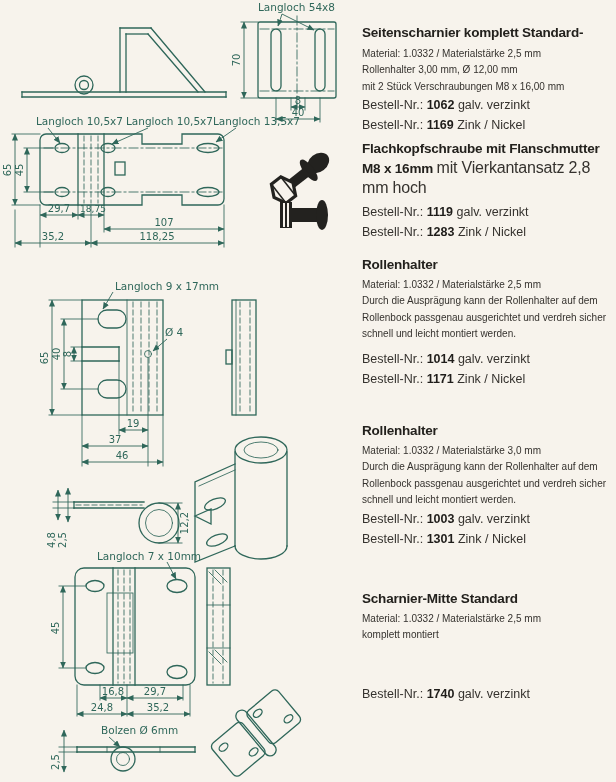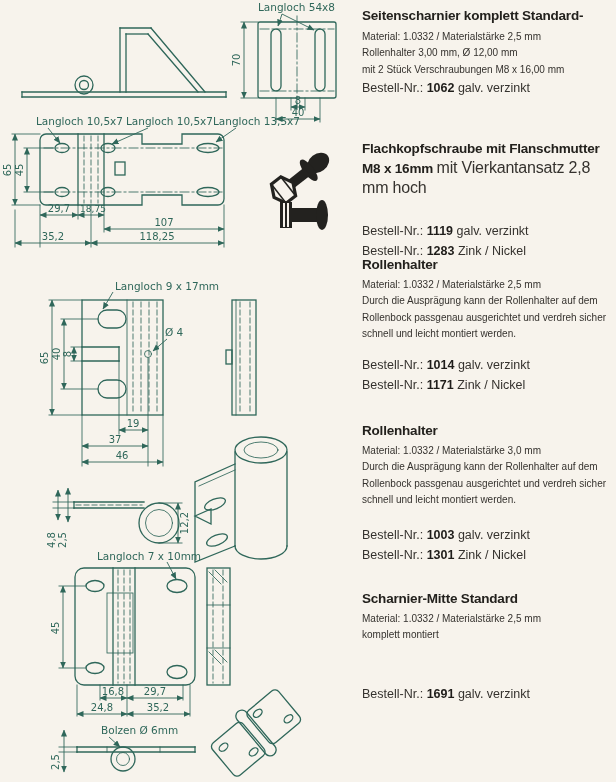--- a/index.html
+++ b/index.html
@@ -321,69 +321,70 @@
       <rect x="12" y="30" width="40" height="42" rx="5"></rect>
       <rect x="60" y="28" width="40" height="42" rx="5"></rect>
       <rect x="50" y="22" width="12" height="56" rx="6"></rect>
       <ellipse cx="22" cy="40" rx="5" ry="3.2"></ellipse>
       <ellipse cx="42" cy="63" rx="5" ry="3.2"></ellipse>
       <ellipse cx="70" cy="36" rx="5" ry="3.2"></ellipse>
       <ellipse cx="90" cy="60" rx="5" ry="3.2"></ellipse>
     </g>
   </svg>
 
-  <div class="prod" style="top:5px">
+  <div class="prod" style="top:22px">
     <h3><span>Seitenscharnier komplett Standard-</span> <span class="sub"></span></h3>
     <div class="desc">
       <div>Material: 1.0332 / Materialstärke 2,5 mm</div>
       <div>Rollenhalter 3,00 mm, Ø 12,00 mm</div>
       <div>mit 2 Stück Verschraubungen M8 x 16,00 mm</div>
     </div>
     <div class="orders" style="margin-top:0">
       <div><span>Bestell-Nr.:</span> <b>1062</b> <span>galv. verzinkt</span></div>
+      <div><span>Bestell-Nr.:</span> <b>1169</b> <span>Zink / Nickel</span></div>
     </div>
   </div>
 
   <div class="prod" style="top:140px">
     <h3><span>Flachkopfschraube mit Flanschmutter M8 x 16mm</span> <span class="sub">mit Vierkantansatz 2,8 mm hoch</span></h3>
     <div class="desc"></div>
-    <div class="orders" style="margin-top:22px">
+    <div class="orders" style="margin-top:3px">
       <div><span>Bestell-Nr.:</span> <b>1119</b> <span>galv. verzinkt</span></div>
       <div><span>Bestell-Nr.:</span> <b>1283</b> <span>Zink / Nickel</span></div>
     </div>
   </div>
 
   <div class="prod" style="top:256px">
     <h3><span>Rollenhalter</span></h3>
     <div class="desc">
       <div>Material: 1.0332 / Materialstärke 2,5 mm</div>
       <div>Durch die Ausprägung kann der Rollenhalter auf dem Rollenbock passgenau  ausgerichtet und  verdreh sicher  schnell und leicht montiert werden.</div>
     </div>
-    <div class="orders" style="margin-top:12px">
+    <div class="orders" style="margin-top:6px">
       <div><span>Bestell-Nr.:</span> <b>1014</b> <span>galv. verzinkt</span></div>
       <div><span>Bestell-Nr.:</span> <b>1171</b> <span>Zink / Nickel</span></div>
     </div>
   </div>
 
   <div class="prod" style="top:422px">
     <h3><span>Rollenhalter</span></h3>
     <div class="desc">
       <div>Material: 1.0332 / Materialstärke 3,0 mm</div>
       <div>Durch die Ausprägung kann der Rollenhalter auf dem Rollenbock passgenau  ausgerichtet und  verdreh sicher  schnell und leicht montiert werden.</div>
     </div>
-    <div class="orders" style="margin-top:16px">
+    <div class="orders" style="">
       <div><span>Bestell-Nr.:</span> <b>1003</b> <span>galv. verzinkt</span></div>
       <div><span>Bestell-Nr.:</span> <b>1301</b> <span>Zink / Nickel</span></div>
     </div>
   </div>
 
   <div class="prod" style="top:590px">
     <h3><span>Scharnier-Mitte Standard</span></h3>
     <div class="desc">
       <div>Material: 1.0332 / Materialstärke 2,5 mm</div>
       <div>komplett montiert</div>
     </div>
     <div class="orders" style="margin-top:40px">
-      <div><span>Bestell-Nr.:</span> <b>1691</b> <span>galv. verzinkt</span></div>
+      <div><span>Bestell-Nr.:</span> <b>1740</b> <span>galv. verzinkt</span></div>
     </div>
   </div>
 
 </div>
 
 </body></html>

